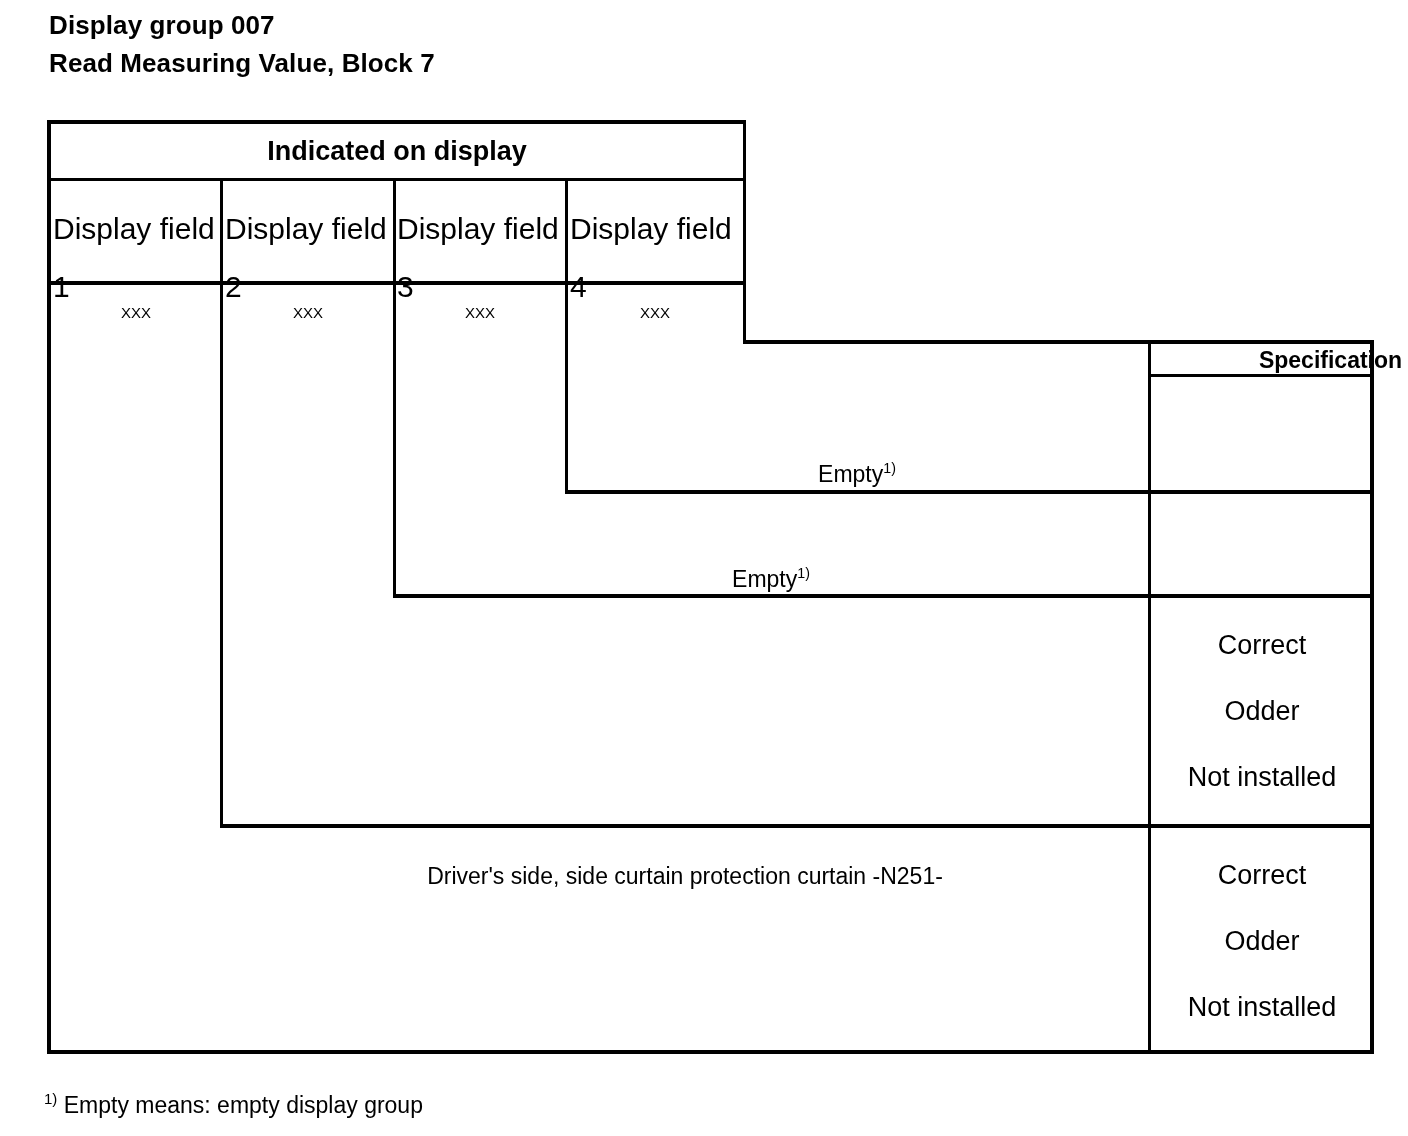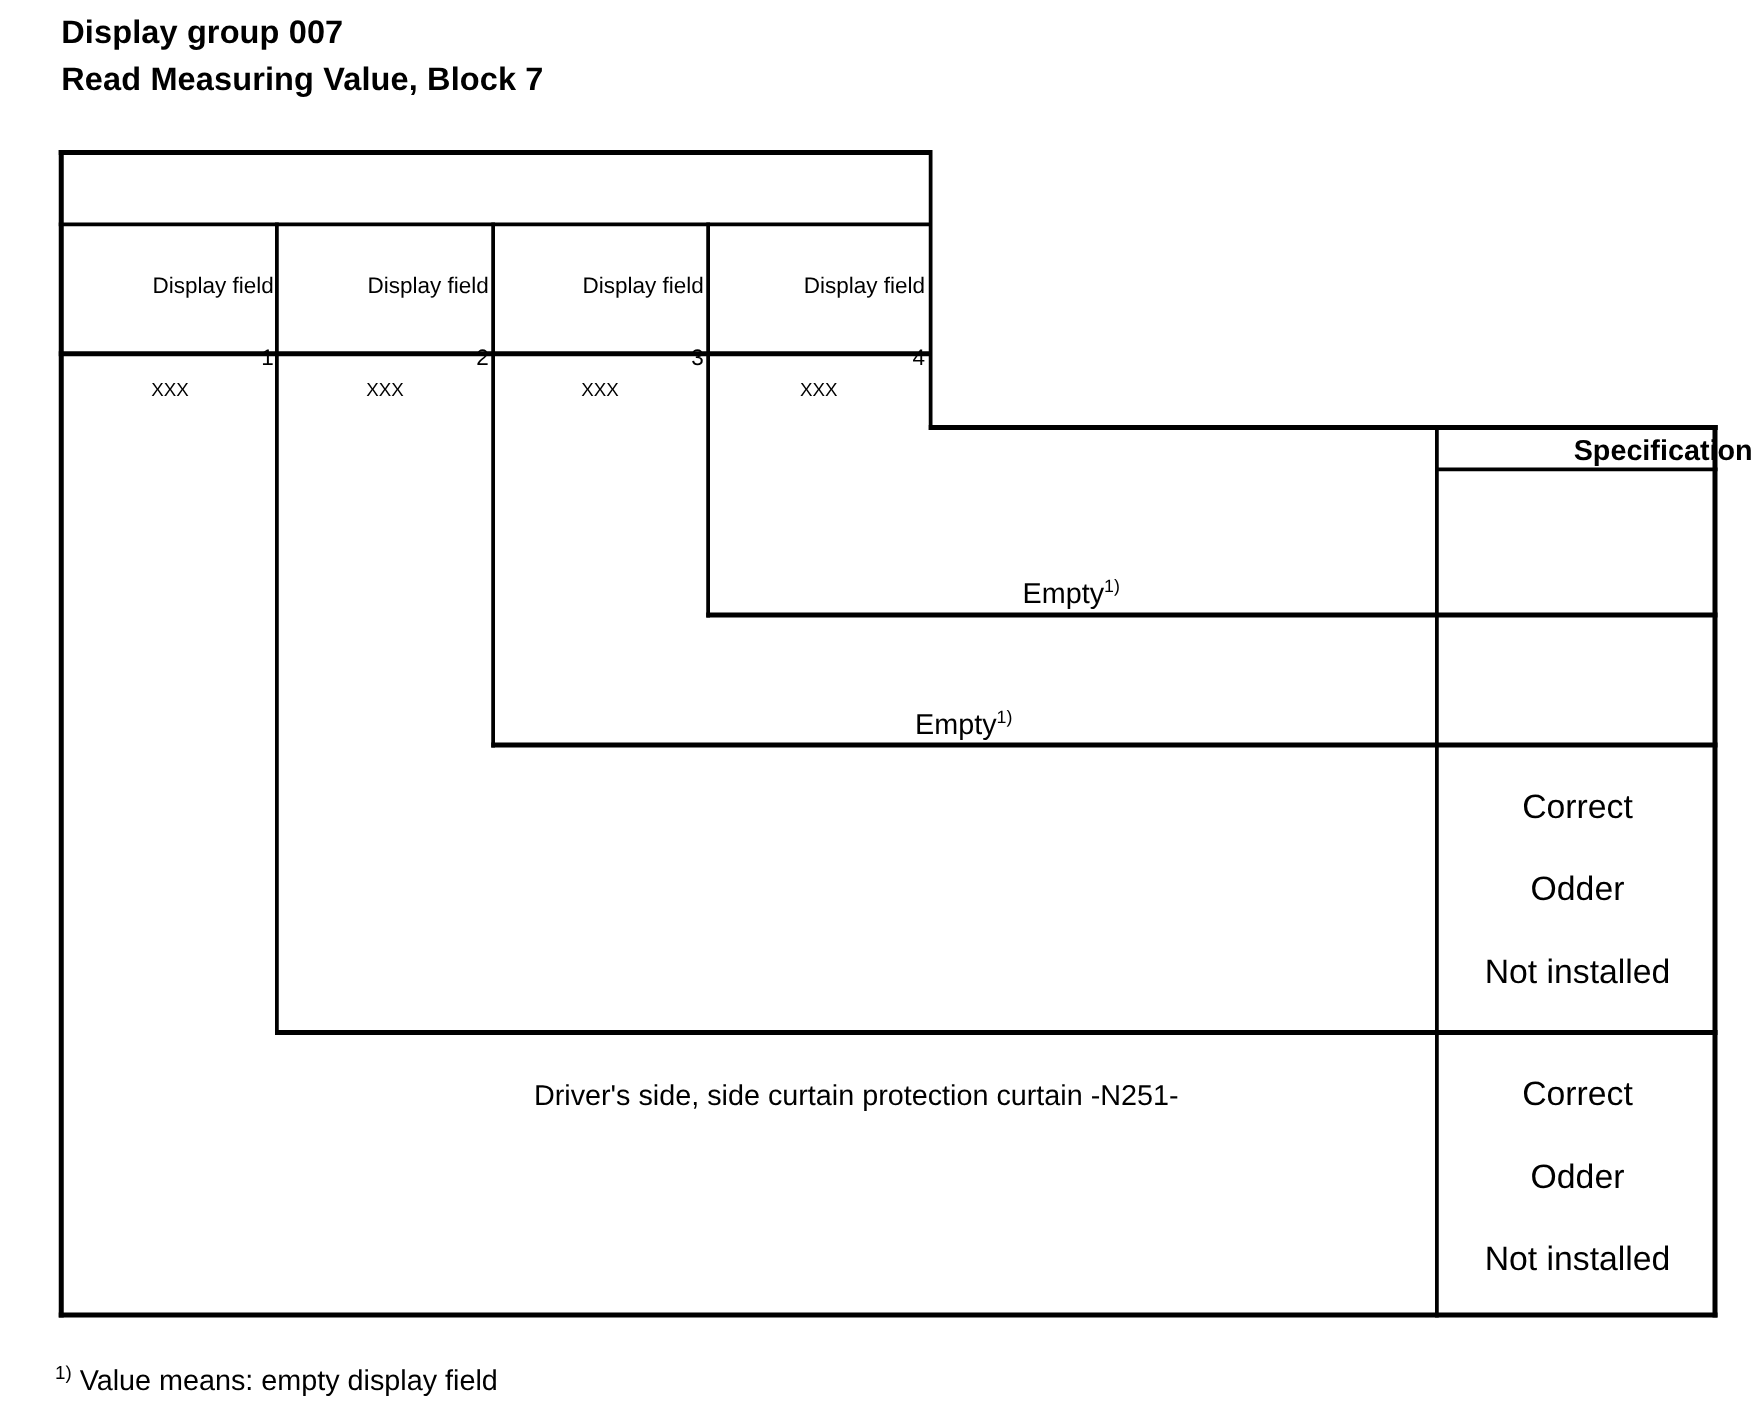--- a/index.html
+++ b/index.html
@@ -61,22 +61,22 @@
   }
   .cell.center  { text-align: center; }
   .cell.left    { text-align: left; }
 
   .cell-hdr-main {
     font-size: 27px;
     font-weight: bold;
     text-align: center;
   }
   .cell-hdr-sub {
-    font-size: 18px;
-    text-align: right;
+    font-size: 30px;
+    text-align: left;
     line-height: 29px;
   }
   .cell-spec-hdr {
     font-size: 23px;
     font-weight: bold;
     text-align: center;
   }
   .cell-xxx {
     font-size: 15px;
     text-align: center;
@@ -151,20 +151,21 @@
     <div class="vline" style="left:393px; top:178px; width:3px; height:420px;"></div>
 
     <div class="vline" style="left:565px; top:178px; width:3px; height:316px;"></div>
 
     <div class="vline" style="left:743px; top:120px; width:3px; height:224px;"></div>
 
     <div class="vline" style="left:1148px; top:340px; width:3px; height:714px;"></div>
 
     <div class="vline" style="left:1370px; top:340px; width:4px; height:714px;"></div>
 
+    <div class="cell cell-hdr-main" style="left:51px; top:136px; width:692px;">Indicated on display</div>
 
     <div class="cell cell-hdr-sub" style="left:53px; top:185px; width:166px;">
       <span>Display field</span><br>
       <span>1</span>
     </div>
     <div class="cell cell-hdr-sub" style="left:225px; top:185px; width:166px;">
       <span>Display field</span><br>
       <span>2</span>
     </div>
     <div class="cell cell-hdr-sub" style="left:397px; top:185px; width:166px;">
@@ -197,16 +198,16 @@
 
     <div class="cell cell-body center" style="left:224px; top:860px; width:922px; text-align:center;">Driver's side, side curtain protection curtain -N251-</div>
     <div class="spec-opt" style="left:1150px; top:860px;">Correct</div>
     <div class="spec-opt" style="left:1150px; top:926px;">Odder</div>
     <div class="spec-opt" style="left:1150px; top:992px;">Not installed</div>
 
   </div>
 
   <div class="footnote">
     <span class="fnmark">1)</span>
-    <span>Value means: empty display field</span>
+    <span>Empty means: empty display group</span>
   </div>
 
 </div>
 
 </body></html>

